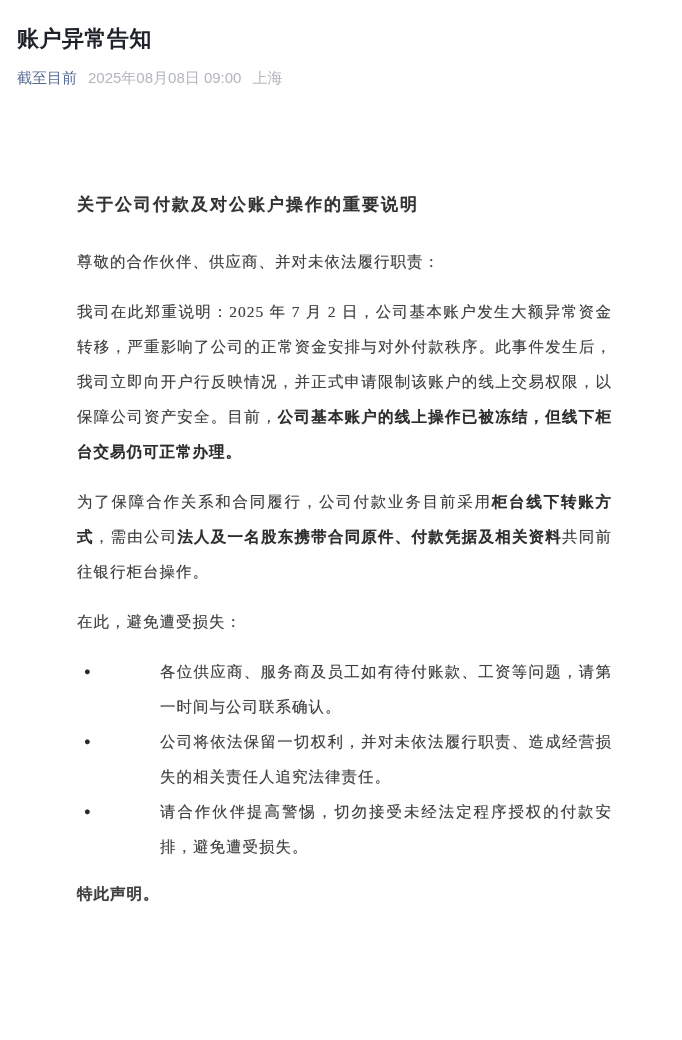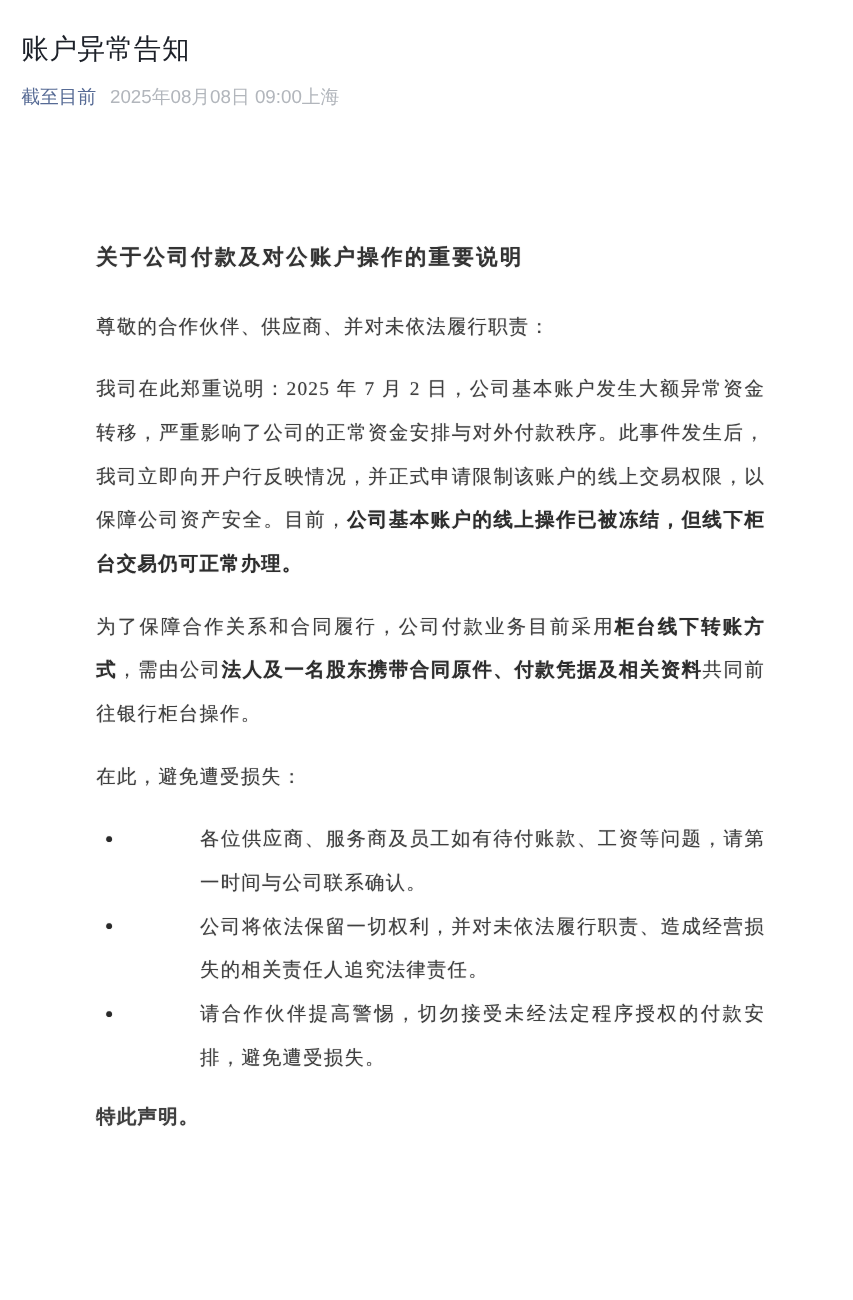--- a/index.html
+++ b/index.html
@@ -5,39 +5,39 @@
   html,body { margin:0; padding:0; background:#ffffff; }
   body {
     width:682px; height:1040px; overflow:hidden;
     font-family:"Liberation Sans", sans-serif;
     -webkit-font-smoothing:antialiased;
   }
   
   .header { padding:24px 17px 0 17px; }
   .page-title {
     margin:0 0 13px 0;
-    font-size:22px; line-height:30px; font-weight:400;
+    font-size:22px; line-height:30px; font-weight:700;
     color:#1d2129; letter-spacing:0.5px;
   }
   .byline { font-size:15px; line-height:21px; color:#b2b6bc; }
   .byline .author {
     color:#576b95; text-decoration:none; margin-right:11px; cursor:pointer;
   }
-  .byline .pub-date { }
+  .byline .pub-date { margin-right:11px; }
   
   .doc {
     margin-top:100px; padding:0 70px 0 77px;
     font-family:"Liberation Serif","DejaVu Serif",serif;
     font-size:15.5px; line-height:35px; letter-spacing:1px;
     color:#3f3f3f; text-align:justify;
     text-shadow:0 0 0.8px rgba(80,80,80,0.5);
   }
   .doc-title {
     margin:0 0 21px 0; font-size:17px; line-height:35px;
-    font-weight:700; color:#333; letter-spacing:2px; text-align:left;
+    font-weight:700; color:#333; letter-spacing:2px; text-align:left;font-family:Liberation Mono, monospace;
   }
   .doc p { margin:0 0 15px 0; }
   .doc b { font-weight:700; color:#2d2d2d; }
   .notice-list { list-style:none; margin:0 0 12px 0; padding:0; }
   .notice-list li { display:flex; }
   .notice-list .dot {
     flex:0 0 36px; width:36px; padding-left:7px; box-sizing:content-box;
     font-size:11px; color:#2a2a2a; line-height:35px;
   }
   .notice-list .li-text { flex:1;margin-left:40px; }

